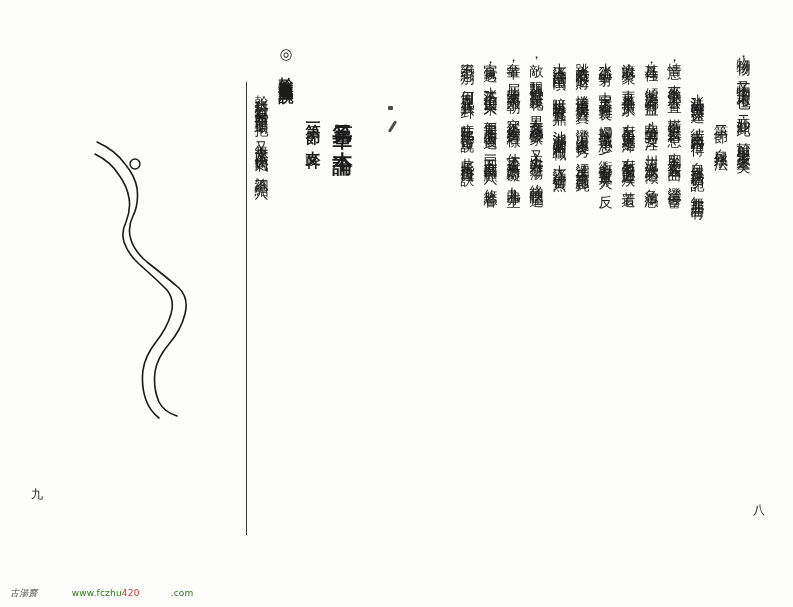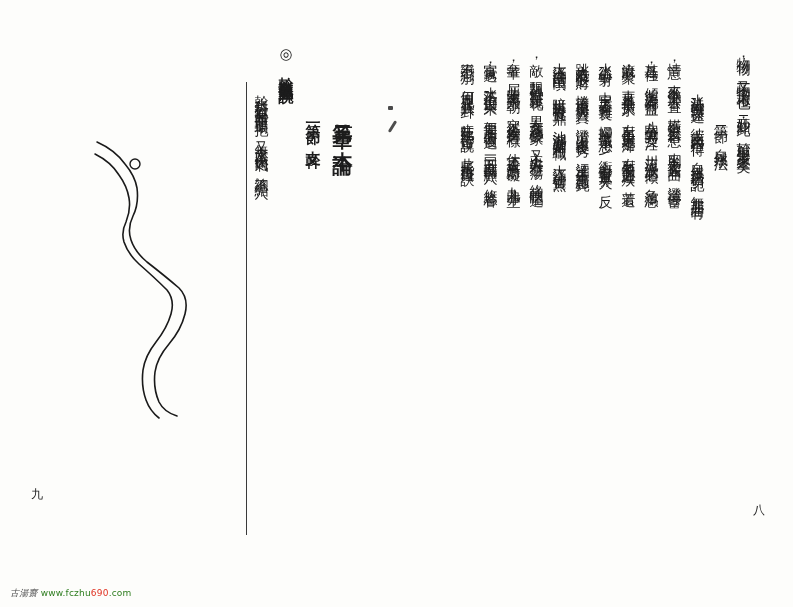--- a/index.html
+++ b/index.html
@@ -39,21 +39,21 @@
   .pageno-right{left:753px;top:502px;}
   
   .smudge1{position:absolute;left:388px;top:106px;width:5px;height:4px;background:#2a2a2a;opacity:.85;border-radius:1px;}
   .smudge2{position:absolute;left:391px;top:120px;width:3px;height:13px;background:#222;opacity:.8;border-radius:2px;transform:rotate(32deg);}
   
   .watermark{
     position:absolute;left:10px;top:588px;font-size:9px;line-height:10px;
     font-family:"DejaVu Sans","Liberation Sans",sans-serif;letter-spacing:0.2px;
   }
   .wm-prefix{color:#4a4a4a;font-style:italic;}
-  .wm-url{color:#2e7d1f;}
+  .wm-url{color:#2e7d1f;margin-left:31px;}
   .wm-hot{color:#e03222;}
 </style>
 </head>
 <body>
 
 <div class="right-page">
   <div class="col">物付物，又物物一太極也，元妙知此，始可與形家之學矣。</div>
   <div class="col pad-heading">第二節　自然水法</div>
   <div class="verse"><div class="col pad-verse pad-verse-first">水法卦例難盡述，彼吉此凶行不得，自然水法君切記，無非屈曲有</div><div class="col pad-verse">情意，來不欲沖去不直，橫不欲反斜不息，來則之玄去屈曲，澄清停蓄</div><div class="col pad-verse">甚爲佳，傾瀉急流有何益，八字分開男女淫，川流三派業必傾，急瀉急</div><div class="col pad-verse">流財不聚，直來直去損人丁，左射長房定蹇滯，右射幼子必遭殃，若還</div><div class="col pad-verse">水從心中射，中房之子命難長，掃腳蕩城子息少，衝心射脅孤寡夭，反</div><div class="col pad-verse">跳人離及退財，捲簾填房與入贅，澄清出人多俊秀，汙濁生子蠢愚鈍，</div><div class="col pad-verse">大江洋潮田萬頃，暗拱爵祿食五鼎，池湖凝聚卿相職，大江洋朝貴無</div><div class="col pad-verse">敵，飄飄斜出是桃花，男女貪花總破家，又主出人好遊蕩，終朝吹唱逞</div><div class="col pad-verse">奢華，屈曲流來秀水朝，定然金榜有名標，休言去水無妨礙，九曲亦主</div><div class="col pad-verse">官豪邁，水法不拘去與來，但要屈曲去復迴，三回五度轉顧穴，悠悠眷</div><div class="col pad-verse">戀不忍別，何用九星並八卦，生旺死絕皆虛說。此是水形真口訣。</div></div>
 </div>
@@ -80,14 +80,14 @@
              Q43,126 54,136 Q70,150 82,162 Q90,172 86,186 Q82,200 71,214
              Q60,228 58,242 Q56,258 61,272 Q65,283 74,290"></path>
 
     <circle cx="50" cy="36" r="5" stroke-width="1.4"></circle>
   </g>
 </svg>
 
 <div class="pageno pageno-left">九</div>
 
 <div class="watermark">
-  <span class="wm-prefix">古湯齋 </span><span class="wm-url">www.fczhu</span><span class="wm-hot">690</span><span class="wm-url">.com</span>
+  <span class="wm-prefix">古湯齋 </span><span class="wm-url">www.fczhu</span><span class="wm-hot">420</span><span class="wm-url">.com</span>
 </div>
 
 </body></html>

